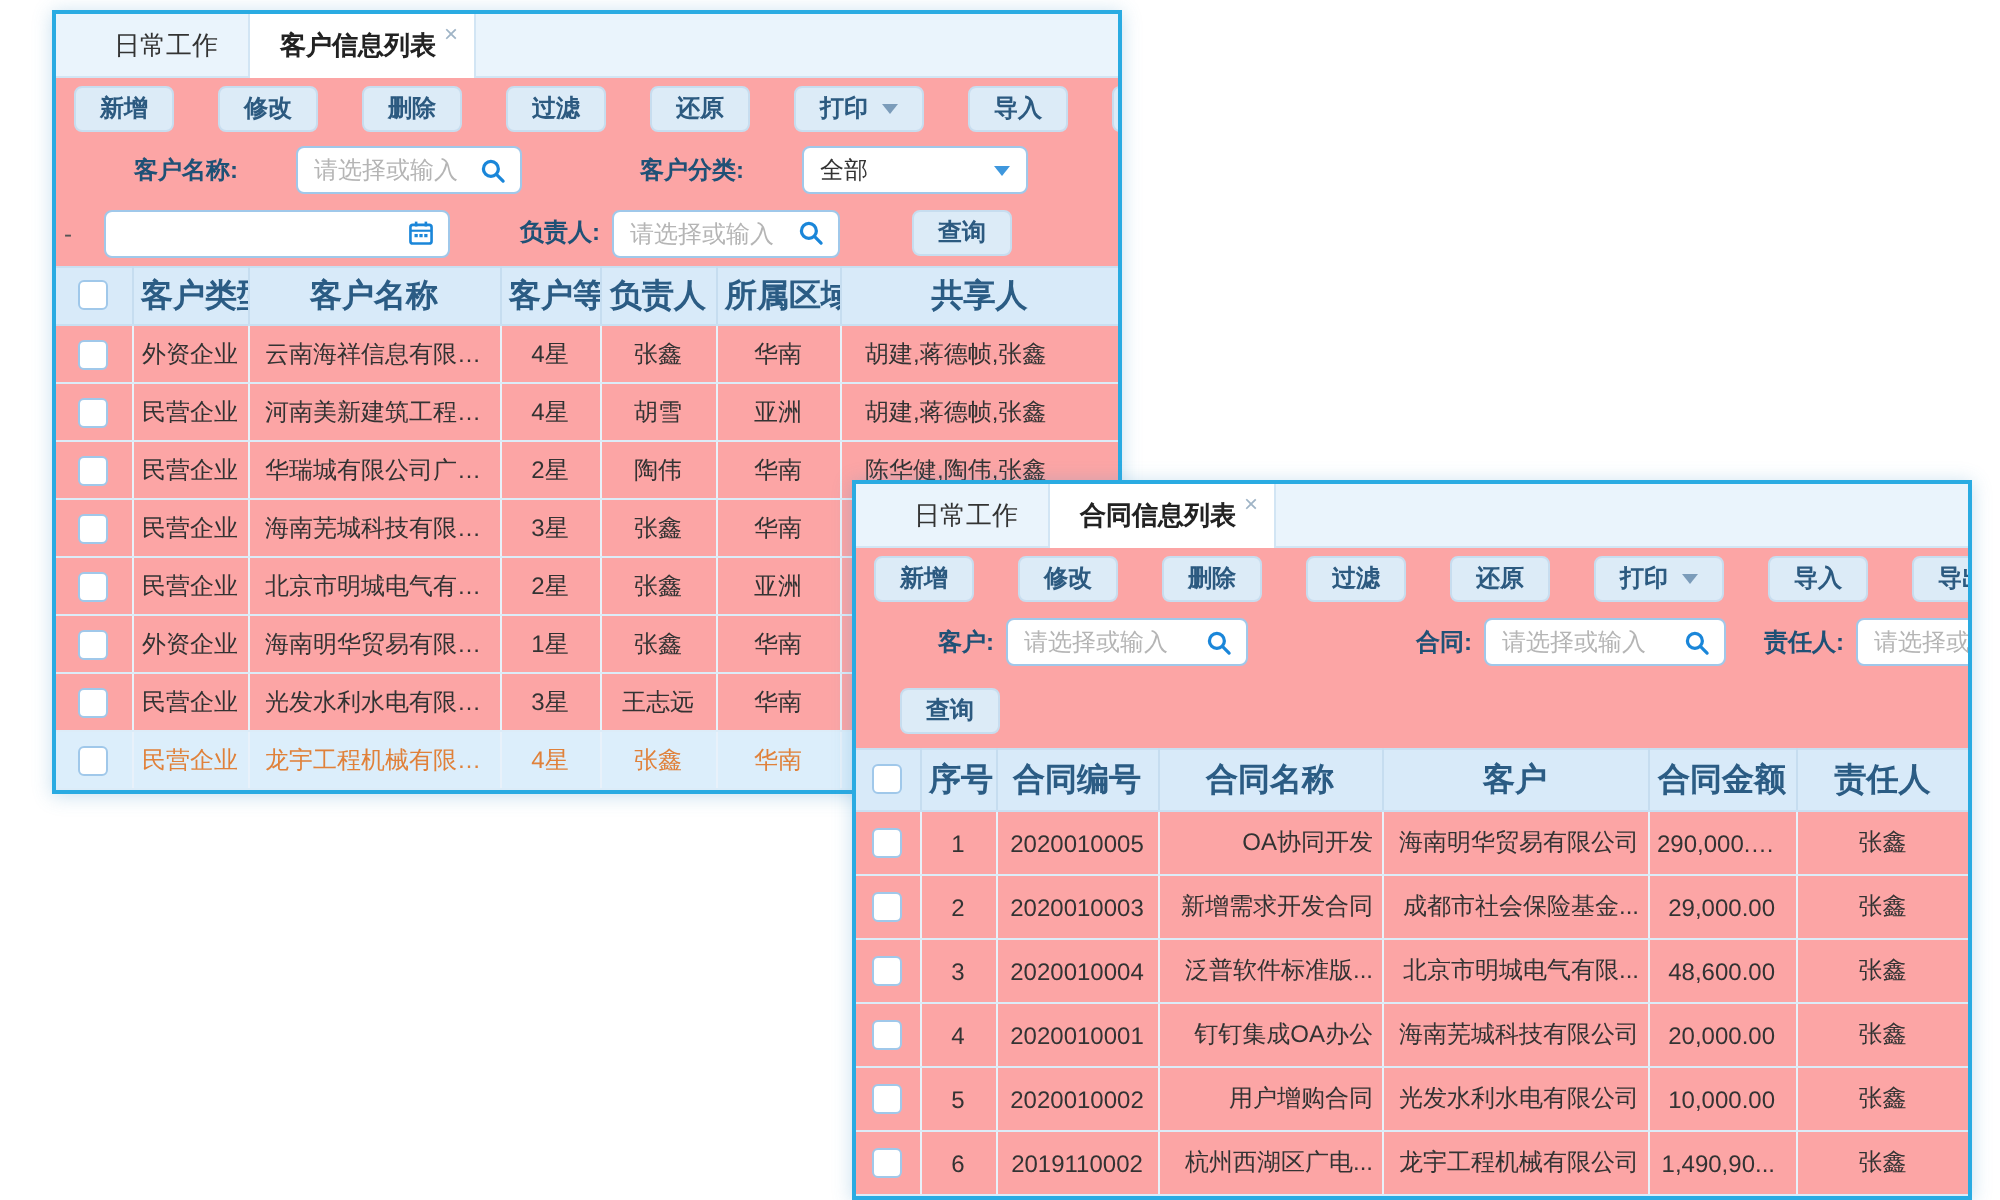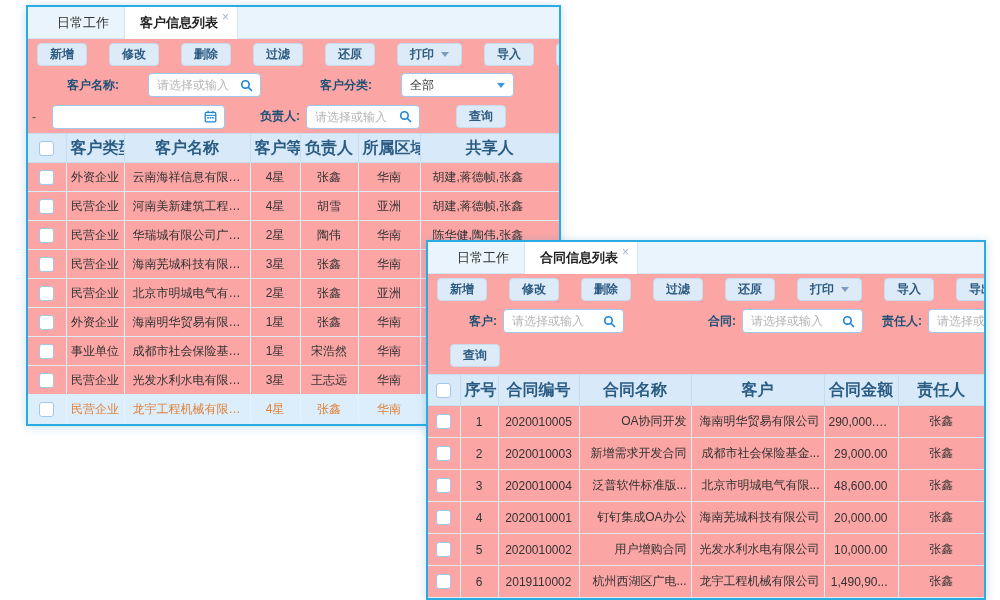--- a/index.html
+++ b/index.html
@@ -241,29 +241,20 @@
             <td class="al-c"><span class="checkbox"></span></td>
             <td class="al-c">外资企业</td>
             <td class="al-l link">海南明华贸易有限公司</td>
             <td class="al-c">1星</td>
             <td class="al-c link">张鑫</td>
             <td class="al-c">华南</td>
             <td class="c-shared"></td>
           </tr>
           <tr>
             <td class="al-c"><span class="checkbox"></span></td>
-            <td class="al-c">事业单位</td>
-            <td class="al-l link">成都市社会保险基金...</td>
-            <td class="al-c">1星</td>
-            <td class="al-c link">宋浩然</td>
-            <td class="al-c">华南</td>
-            <td class="c-shared"></td>
-          </tr>
-          <tr>
-            <td class="al-c"><span class="checkbox"></span></td>
             <td class="al-c">民营企业</td>
             <td class="al-l link">光发水利水电有限公司</td>
             <td class="al-c">3星</td>
             <td class="al-c link">王志远</td>
             <td class="al-c">华南</td>
             <td class="c-shared"></td>
           </tr>
           <tr class="selected">
             <td class="al-c"><span class="checkbox"></span></td>
             <td class="al-c">民营企业</td>

